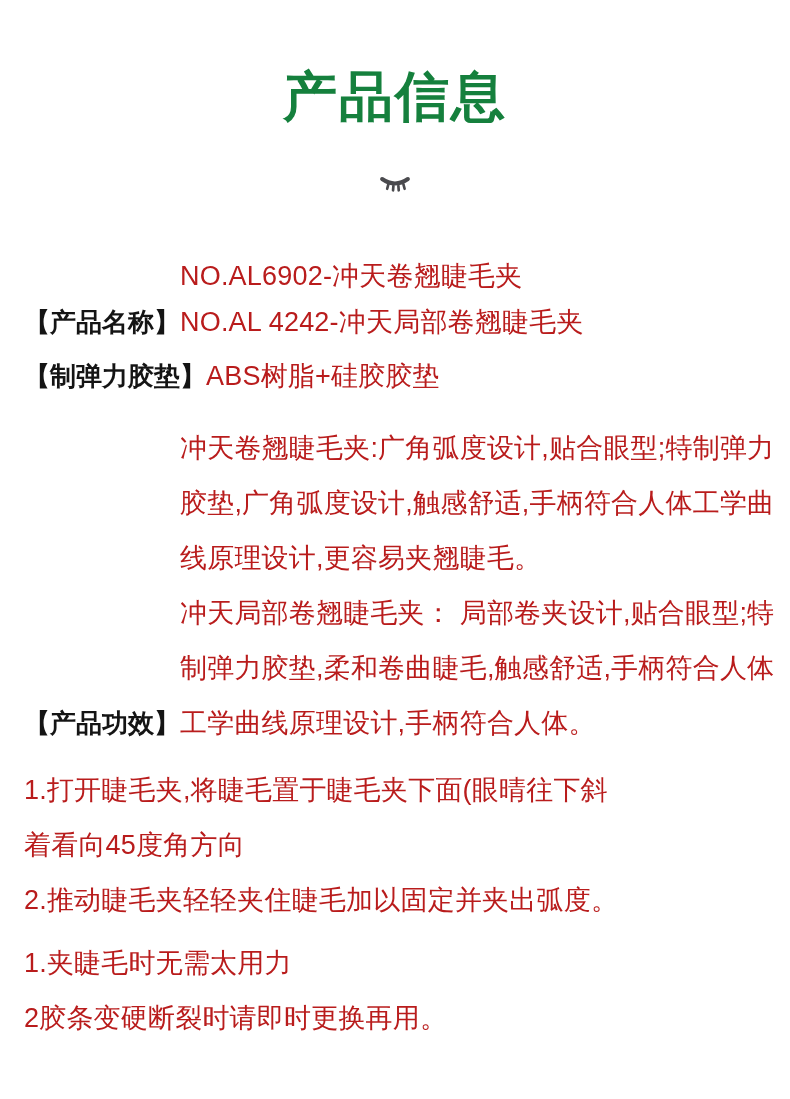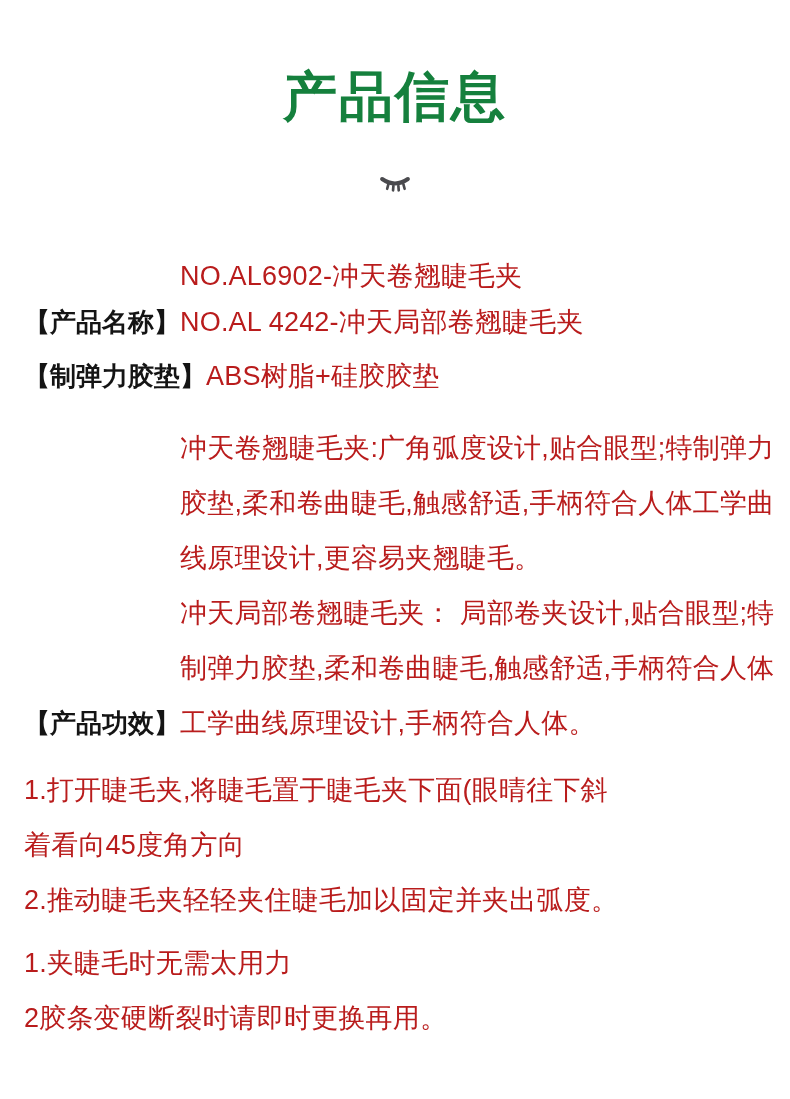--- a/index.html
+++ b/index.html
@@ -95,21 +95,21 @@
       <div class="section-label">【制弹力胶垫】</div>
       <div class="section-content">
         <div class="line">ABS树脂+硅胶胶垫</div>
       </div>
     </div>
 
     <div class="section loose sec-2">
       <div class="section-label">【产品功效】</div>
       <div class="section-content">
         <div class="line">冲天卷翘睫毛夹:广角弧度设计,贴合眼型;特制弹力</div>
-        <div class="line">胶垫,柔和卷曲睫毛,触感舒适,手柄符合人体工学曲</div>
+        <div class="line">胶垫,广角弧度设计,触感舒适,手柄符合人体工学曲</div>
         <div class="line">线原理设计,更容易夹翘睫毛。</div>
         <div class="line">冲天局部卷翘睫毛夹： 局部卷夹设计,贴合眼型;特</div>
         <div class="line">制弹力胶垫,柔和卷曲睫毛,触感舒适,手柄符合人体</div>
         <div class="line">工学曲线原理设计,手柄符合人体。</div>
       </div>
     </div>
 
     <div class="section loose sec-3">
       <div class="section-content">
         <div class="line">1.打开睫毛夹,将睫毛置于睫毛夹下面(眼晴往下斜</div>

